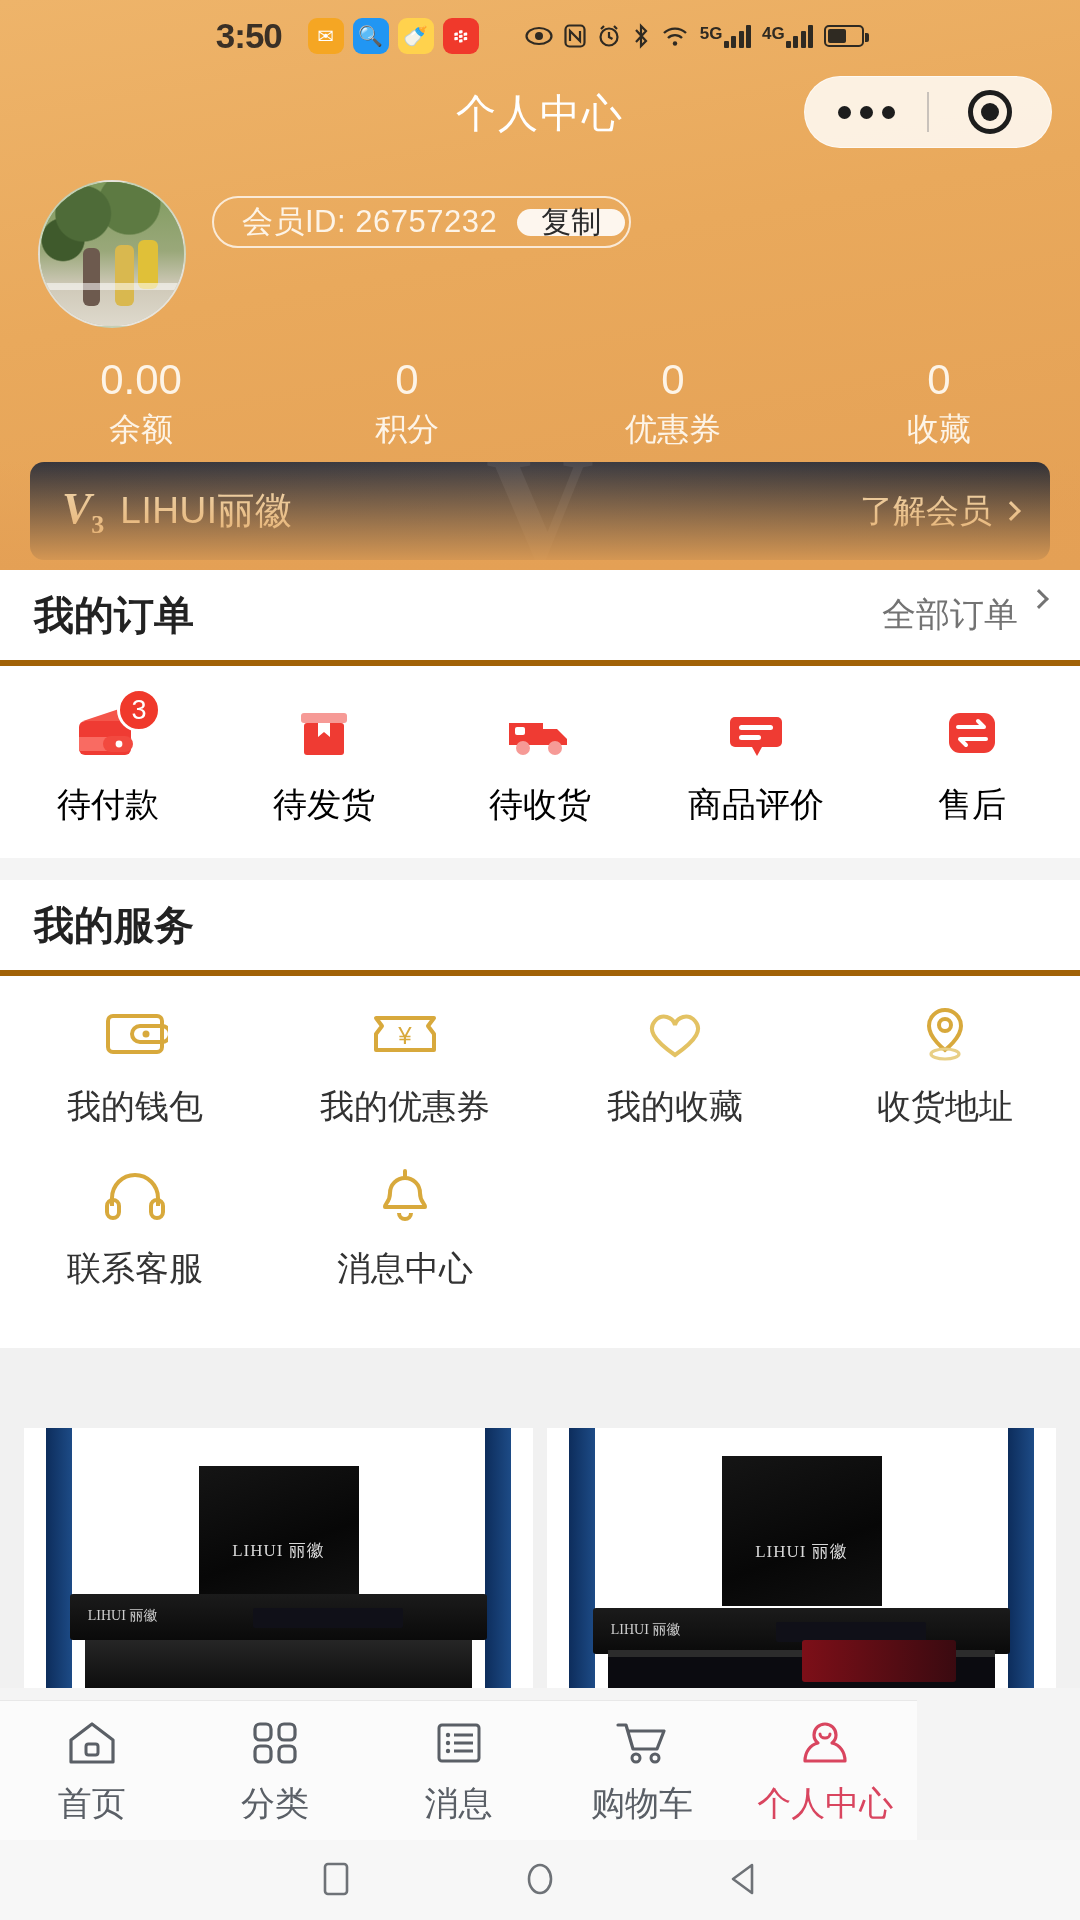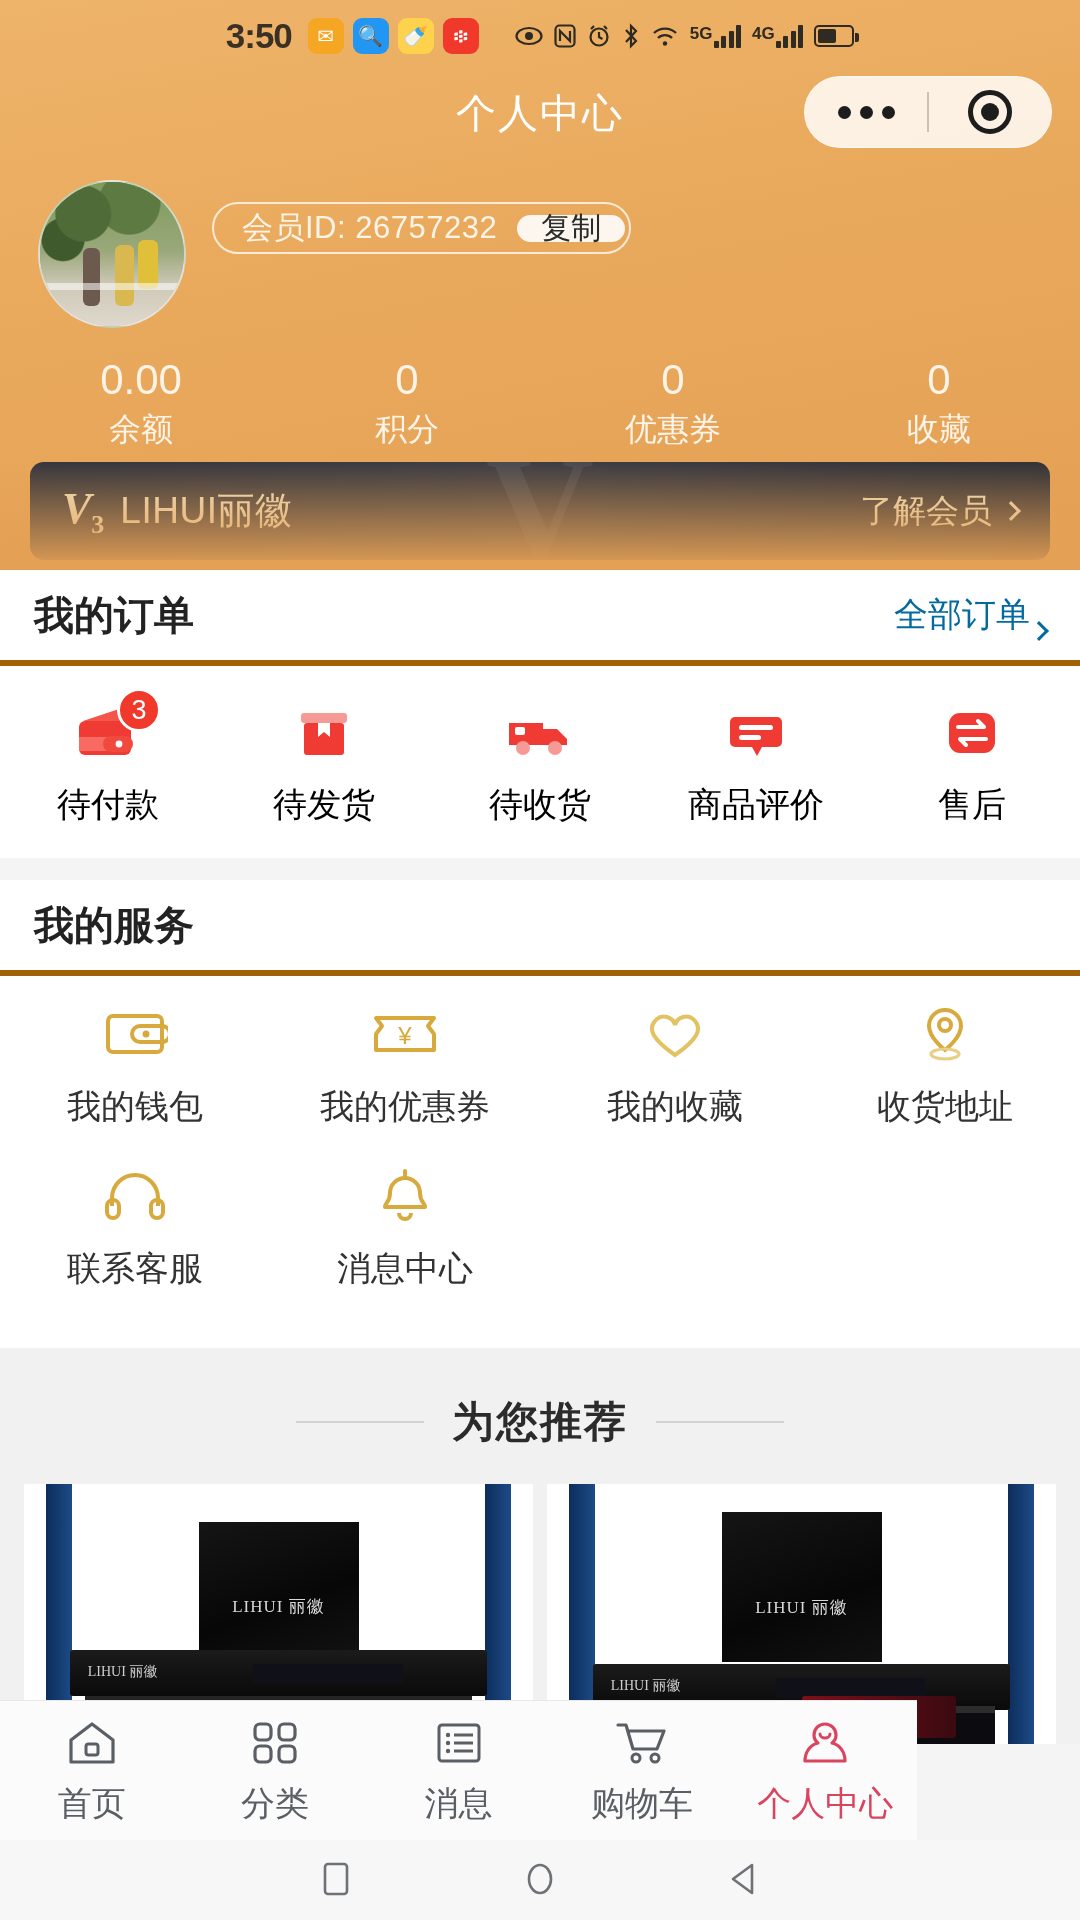--- a/index.html
+++ b/index.html
@@ -20,21 +20,21 @@
   }
   .header::after{
     content:""; position:absolute; left:0; right:0; bottom:0; height:110px;
     background:linear-gradient(180deg,rgba(228,160,85,0) 0%, rgba(228,160,85,1) 100%);
     pointer-events:none;
   }
 
   
   .statusbar {
     height:72px; display:flex; align-items:center; justify-content:center;
-    gap:10px; 
+    gap:20px; 
   }
   .sb-time { font-size:35px; color:#3a3026; font-weight:600; letter-spacing:-1px;}
   .sb-apps { display:flex; align-items:center; gap:9px; margin-left:6px;}
   .sb-app { width:36px; height:36px; border-radius:9px; display:flex;align-items:center;justify-content:center;
             font-size:20px; color:#fff; font-weight:700;}
   .sb-app.mail{ background:#f5a623; }
   .sb-app.search{ background:#2196f3; }
   .sb-app.yellow{ background:#ffd24d; }
   .sb-app.red{ background:#f0392b; }
   .sb-sys { display:flex; align-items:center; gap:11px; margin-left:26px; color:#2f2a22;}
@@ -90,21 +90,21 @@
   .avatar .p1{position:absolute;left:30%;top:46%;width:12%;height:40%;background:#6d5a4e;border-radius:6px;}
   .avatar .p2{position:absolute;left:52%;top:44%;width:13%;height:42%;background:#d9b84f;border-radius:6px;}
   .avatar .p3{position:absolute;left:68%;top:40%;width:14%;height:34%;background:#e0c038;border-radius:6px;}
   .avatar .rail{position:absolute;left:0;right:0;top:70%;height:7px;background:rgba(255,255,255,.55);}
 
   .pinfo { margin-left:26px; padding-top:16px;}
   .namerow { display:flex; align-items:baseline; }
   .uname { font-size:48px; color:#fdf4e7; font-weight:400; letter-spacing:2px;}
   .company { font-size:44px; color:#fdf4e7; font-weight:500; margin-left:100px; letter-spacing:1px;}
   .idrow {
-    margin-top:6px; display:inline-flex; align-items:center;
+    margin-top:0; display:inline-flex; align-items:center;
     height:52px; border:2px solid rgba(255,255,255,.75); border-radius:26px;
     padding-left:28px; padding-right:4px;
   }
   .idtxt { font-size:31px; color:#fdf4e7; letter-spacing:.5px;}
   .copybtn {
     margin-left:20px; background:#fdf6ee; color:#2b2b2b; font-size:30px;
     height:27px; padding:0 24px; border-radius:22px; display:flex;align-items:center;
   }
 
   
@@ -134,21 +134,21 @@
   .chev { display:inline-block; width:14px;height:14px;border-right:3px solid currentColor;border-top:3px solid currentColor;transform:rotate(45deg);}
 
   
   .card { background:#fff; }
   .gap { height:22px; background:#f4f4f4;}
   .sec-head {
     height:96px; display:flex; align-items:center; justify-content:space-between;
     padding:0 34px; border-bottom:6px solid #a16207;
   }
   .sec-title { font-size:40px; font-weight:700; color:#222;}
-  .sec-more { font-size:34px; color:#0369a1; display:flex; align-items:flex-end; gap:2px;}
+  .sec-more { font-size:34px; color:#737373; display:flex; align-items:flex-start; gap:14px;}
 
   
   .orders { display:flex; padding:34px 0 30px;}
   .order { flex:1; display:flex; flex-direction:column; align-items:center; gap:16px;}
   .order-ic { position:relative; width:74px;height:66px; display:flex;align-items:center;justify-content:center;}
   .order-lbl { font-size:34px; color:#000000;}
   .badge {
     position:absolute; right:-16px; top:-12px; min-width:44px;height:44px;
     border-radius:22px; background:#f0392b; color:#fff; font-size:27px;
     display:flex;align-items:center;justify-content:center; border:3px solid #fff; padding:0 6px;
@@ -468,25 +468,20 @@
           <path d="M11 40 c0 -4 5 -5 5 -14 a15 15 0 0 1 30 0 c0 9 5 10 5 14z" fill="none" stroke="#d8a93c" stroke-width="4" stroke-linejoin="round"></path>
           <path d="M25 46 a6 6 0 0 0 12 0" fill="none" stroke="#d8a93c" stroke-width="4"></path>
         </svg>
       </div>
       <div class="svc-lbl">消息中心</div>
     </div>
   </div>
 </div>
 
 <div class="rec-wrap">
-  <div class="rec-head">
-    <span class="rec-line"></span>
-    <span class="rec-title">为您推荐</span>
-    <span class="rec-line"></span>
-  </div>
   <div class="rec-grid">
     <div class="rec-card">
       <span class="bar l"></span>
       <span class="bar r"></span>
       <div class="hood">
         <div class="chimney">
             <span>LIHUI 丽徽</span>
           </div>
         <div class="panel">
             <b>LIHUI 丽徽</b>

